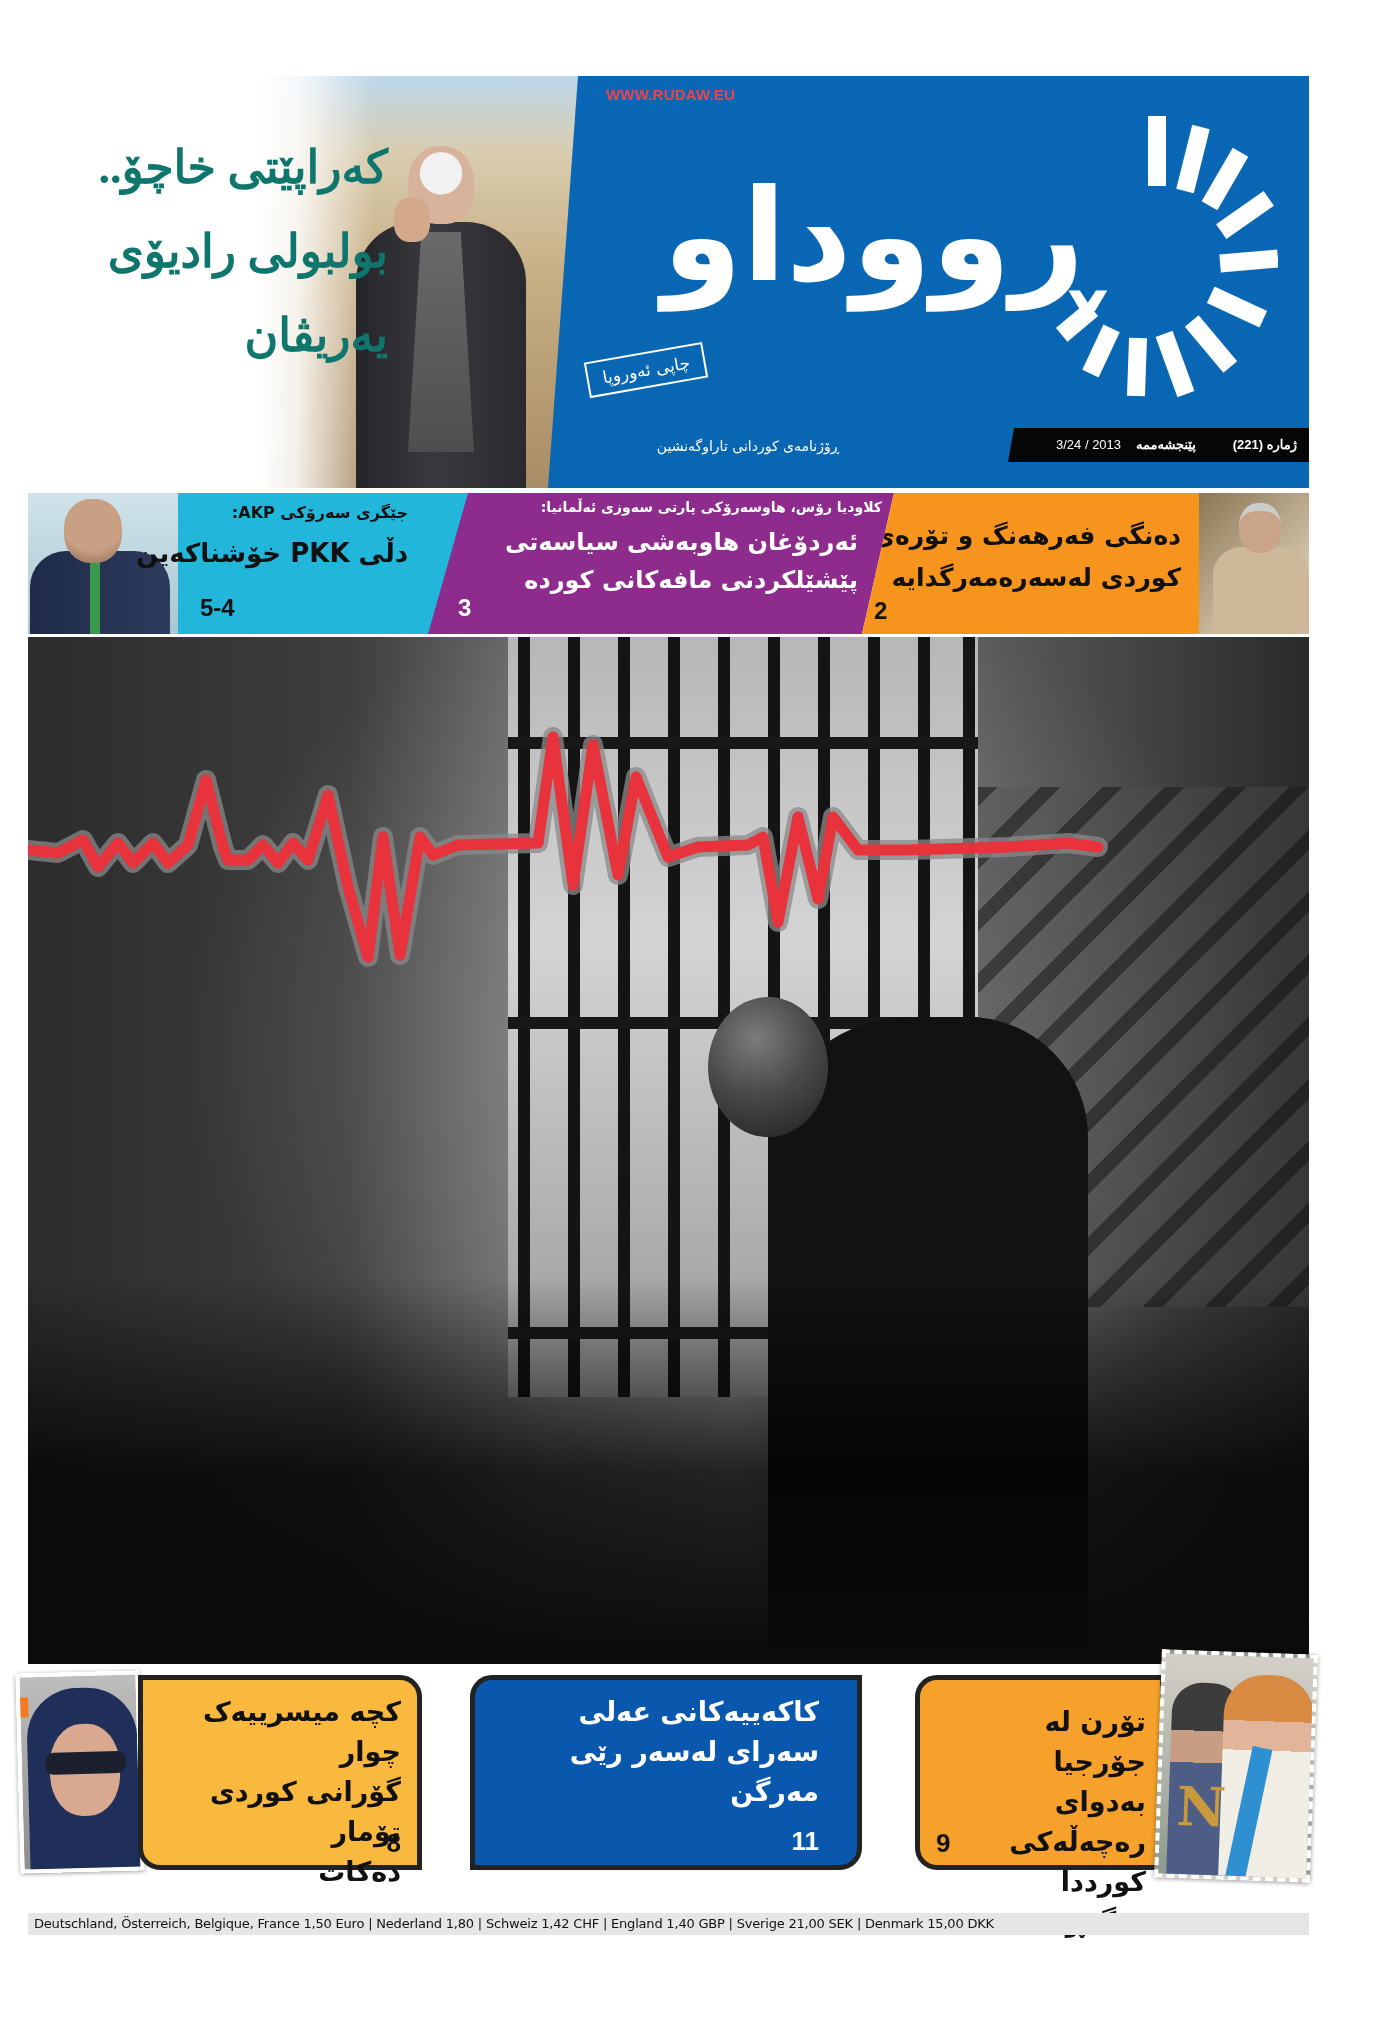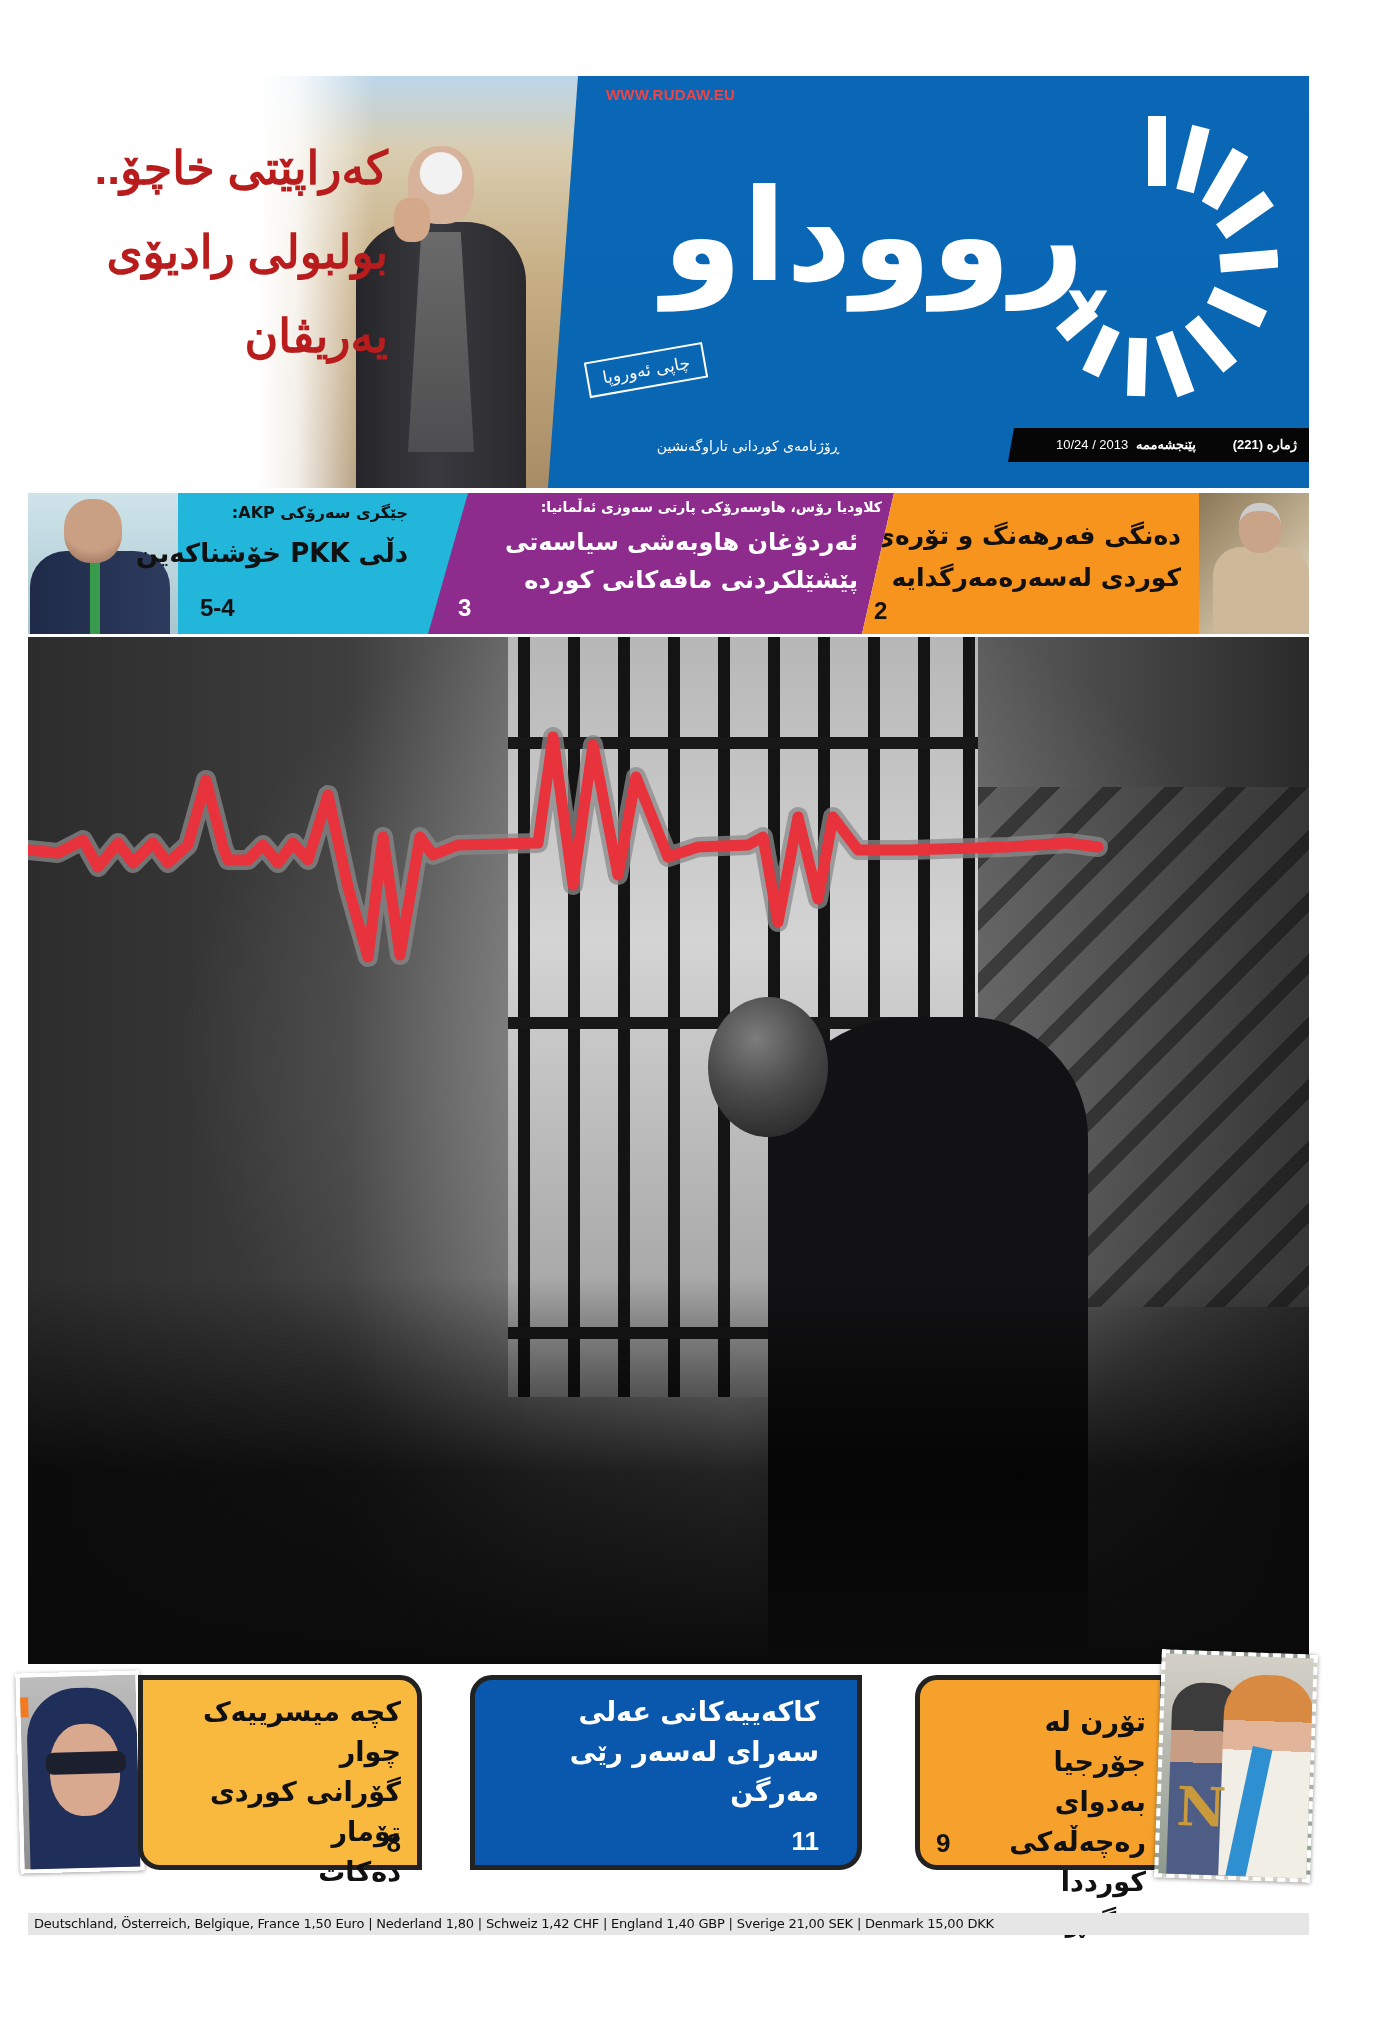--- a/index.html
+++ b/index.html
@@ -15,21 +15,21 @@
       linear-gradient(90deg, #ffffff 0%, rgba(255,255,255,0.85) 12%, rgba(255,255,255,0) 35%),
       linear-gradient(180deg, #bcd7ea 0%, #d9cdb0 18%, #c6ad82 50%, #a88c66 100%); }
   #feature-figure { position: absolute; left: 318px; top: 60px; width: 190px; height: 352px; }
   .fig-head { position:absolute; left:62px; top:10px; width:66px; height:78px; border-radius:46% 46% 42% 42%;
     background: radial-gradient(circle at 50% 35%, #f2f2f2 0 34%, #d6b39a 36% 100%); }
   .fig-body { position:absolute; left:10px; top:86px; width:170px; height:266px; border-radius:60px 60px 0 0;
     background: linear-gradient(90deg,#252529,#39393f 45%,#2a2a2e); }
   .fig-vest { position:absolute; left:62px; top:96px; width:66px; height:220px; background: linear-gradient(#6a6a6a,#4e4e50); clip-path: polygon(20% 0,80% 0,100% 100%,0 100%); }
   .fig-hand { position:absolute; left:48px; top:62px; width:36px; height:44px; border-radius:40%; background:#d4a98a; }
   .feature-lines { position: absolute; left: 0; top: 50px; width: 360px; text-align: right; direction: rtl;
-    font-family: Liberation Sans, sans-serif; font-weight: 900; font-size: 46px; line-height: 84px; color: #b91c1c; letter-spacing: -1px; }
+    font-family: Liberation Serif, serif; font-weight: 900; font-size: 46px; line-height: 84px; color: #0f766e; letter-spacing: -1px; }
 
   #blue-band { position: absolute; left: 520px; top: 0; width: 761px; height: 412px; background: linear-gradient(180deg,#0a67b6 0%, #0866b2 100%);
     clip-path: polygon(30px 0, 100% 0, 100% 100%, 0 100%); }
   #site-url { position: absolute; left: 578px; top: 10px; color: #ef4444; font-family: "Liberation Sans", sans-serif; font-weight: 700; font-size: 15px; letter-spacing: 0.2px; }
   #logo-text { position: absolute; left: 640px; top: 70px; width: 430px; text-align: center; color: #fff; font-family: "DejaVu Sans", sans-serif; font-weight: 900; font-size: 128px; line-height: 180px; direction: rtl; letter-spacing: -4px; }
   #logo-rays { position: absolute; left: 960px; top: 10px; width: 290px; height: 320px; }
   #edition-badge { position: absolute; left: 558px; top: 276px; padding: 6px 14px; border: 2px solid #fff; color: #fff; font-size: 17px; transform: rotate(-10deg); direction: rtl; }
   #tagline { position: absolute; left: 540px; top: 362px; width: 360px; text-align: center; color: #fff; font-size: 14px; direction: rtl; }
   #issue-bar { position: absolute; left: 980px; top: 352px; width: 301px; height: 34px; background: #060606;
     clip-path: polygon(6px 0, 100% 0, 100% 100%, 0 100%); color:#fff; font-family: "Liberation Sans", sans-serif; font-size: 13px; }
@@ -137,21 +137,21 @@
       <rect x="214" y="228" width="18" height="60" transform="rotate(140 223 258)"></rect>
       <rect x="178" y="246" width="18" height="64" transform="rotate(160 187 278)"></rect>
       <rect x="140" y="252" width="18" height="58" transform="rotate(182 149 281)"></rect>
       <rect x="104" y="240" width="18" height="50" transform="rotate(205 113 265)"></rect>
       <rect x="80" y="216" width="18" height="40" transform="rotate(230 89 236)"></rect>
     </g>
   </svg>
   <div id="edition-badge">چاپی ئەوروپا</div>
   <div id="tagline">ڕۆژنامەی کوردانی تاراوگەنشین</div>
   <div id="issue-bar">
-    <span id="issue-date">10/24 / 2013</span>
+    <span id="issue-date">3/24 / 2013</span>
     <span id="issue-weekday">پێنجشەممە</span>
     <span id="issue-number">ژمارە (221)</span>
   </div>
 </div>
 
 <div id="teaser-strip" class="abs">
   <div id="teaser-akp" class="teaser">
     <div id="akp-photo" class="teaser-photo">
       <div class="p-body"></div>
         <div class="p-tie"></div>

